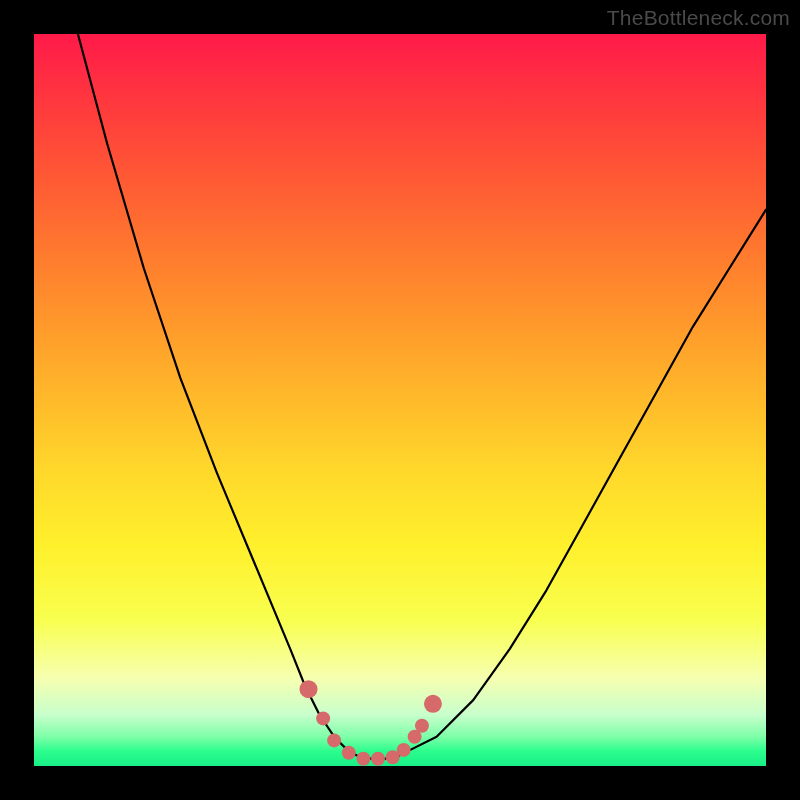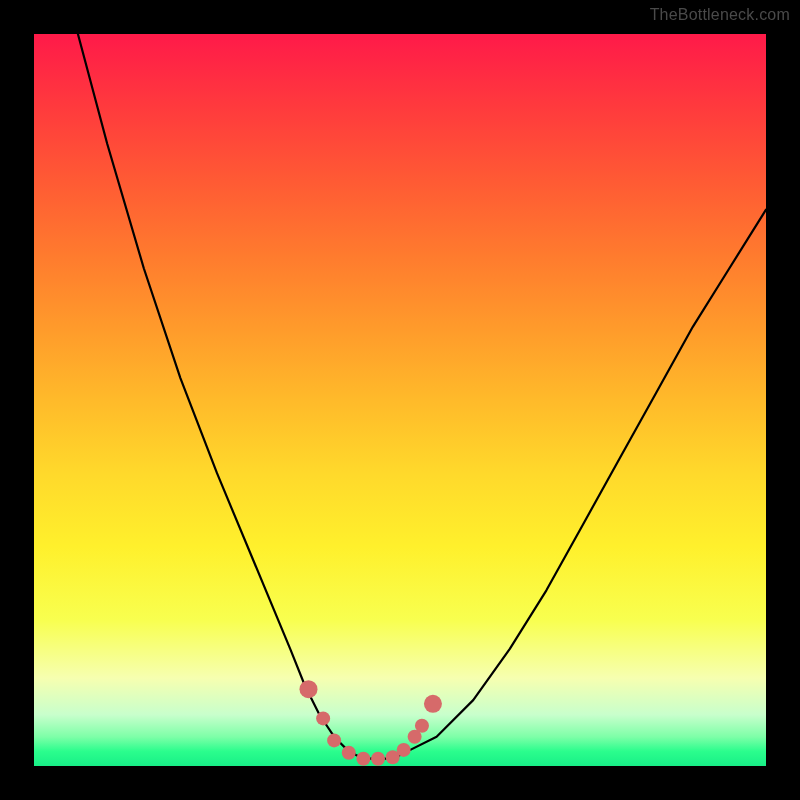--- a/index.html
+++ b/index.html
@@ -40,21 +40,21 @@
       #7effa8 96%,
       #2bfd8d 98%,
       #18ef87 100%
     );
   }
   .watermark {
     position: absolute;
     top: 6px;
     right: 10px;
     color: #4a4a4a;
-    font-size: 16px;
+    font-size: 21px;
     font-weight: 500;
     letter-spacing: 0.2px;
     z-index: 5;
     user-select: none;
   }
   svg.curve {
     position: absolute;
     left: 0;
     top: 0;
     width: 732px;

